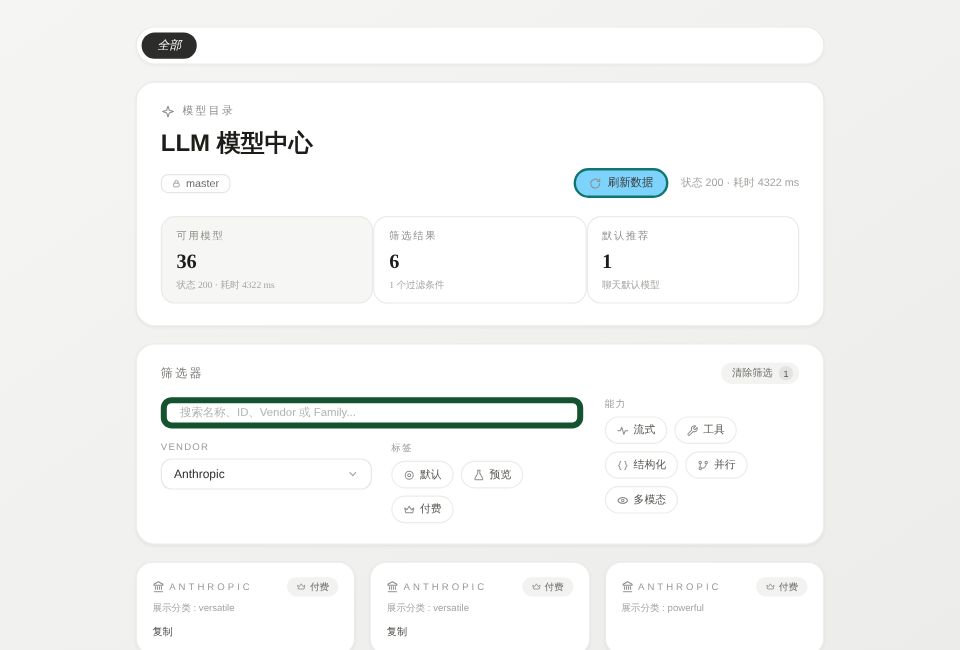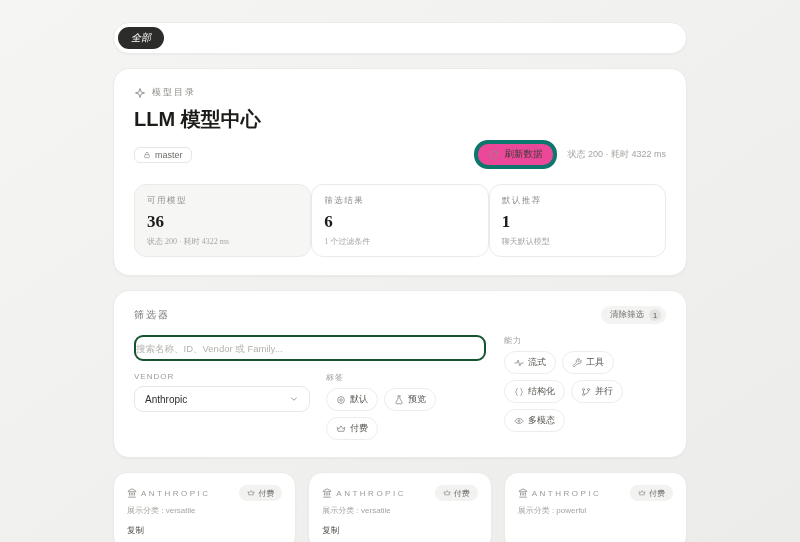--- a/index.html
+++ b/index.html
@@ -31,23 +31,23 @@
   .header-card { margin-top:14px; padding:17px 20px 18px; }
   .catalog-row { display:flex; align-items:center; gap:6px; color:#8d8d89; font-size:9px; letter-spacing:2px; }
   .page-title { font-size:20px; font-weight:700; margin:7px 0 7px; color:#1c1c19; }
   .sub-row { display:flex; justify-content:space-between; align-items:center;gap:24px; }
   .badge-master {
     display:inline-flex; align-items:center; gap:4px; border:1px solid #e6e6e4;
     border-radius:6px; padding:2px 8px; font-size:9px; color:#6b6b67;
   }
   .head-right { display:flex; align-items:center; }
   .refresh-btn {
-    display:inline-flex; align-items:center; gap:5px; border:4px solid #0f766e;
+    display:inline-flex; align-items:center; gap:5px; border:2px solid #0f766e;
     border-radius:14px; padding:4px 11px; font-size:9.5px; color:#3c3c39;
-    background:#ec4899; cursor:pointer; font-family:inherit;
+    background:#7dd3fc; cursor:pointer; font-family:inherit;
   }
   .status-text { font-size:9px; color:#a3a39f; margin-left:10px; }
 
   .stats { display:flex; gap:0; margin-top:15px;font-family:Liberation Serif, serif; }
   .stat { flex:1; border:1px solid #eaeae8; border-radius:12px; padding:10px 12px 9px; background:#fff; }
   .stat.highlight { background:#f6f6f4; }
   .stat-label { font-size:8.5px; letter-spacing:1.5px; color:#8f8f8b; }
   .stat-value { font-size:17px; font-weight:700; margin:5px 0 4px; color:#1c1c19; }
   .stat-sub { font-size:8px; color:#a6a6a2; }
 
@@ -60,22 +60,22 @@
     border-radius:999px; padding:3px 5px 3px 9px; font-size:8.5px; color:#6e6e6a;
     cursor:pointer; font-family:inherit;
   }
   .clear-count {
     background:#e3e3e1; border-radius:50%; width:12px; height:12px; font-size:7.5px;
     display:inline-flex; align-items:center; justify-content:center; color:#55554f;
   }
   .filter-body { display:flex; gap:18px; margin-top:11px; }
   .filter-left { width:352px; flex:none; }
   .search-input {
-    width:100%; height:26px; border:2px solid #14532d; border-radius:9px;
-    padding:0 0; font-size:9.5px; color:#33332f; outline:none; font-family:inherit; background:#fff;
+    width:100%; height:26px; border:5px solid #14532d; border-radius:9px;
+    padding:0 11px; font-size:9.5px; color:#33332f; outline:none; font-family:inherit; background:#fff;
   }
   .search-input::placeholder { color:#b2b2ae; }
   .vendor-row { display:flex; gap:16px; margin-top:11px; }
   .field-label { font-size:8px; letter-spacing:1px; color:#9b9b97; margin-bottom:5px; }
   .select {
     width:176px; height:26px; border:1px solid #e7e7e5; border-radius:9px;
     display:flex; align-items:center; justify-content:space-between; padding:0 10px;
     font-size:10px; color:#2e2e2b; cursor:pointer; background:#fff;
   }
   .chips { display:flex; flex-wrap:wrap; gap:6px; }

